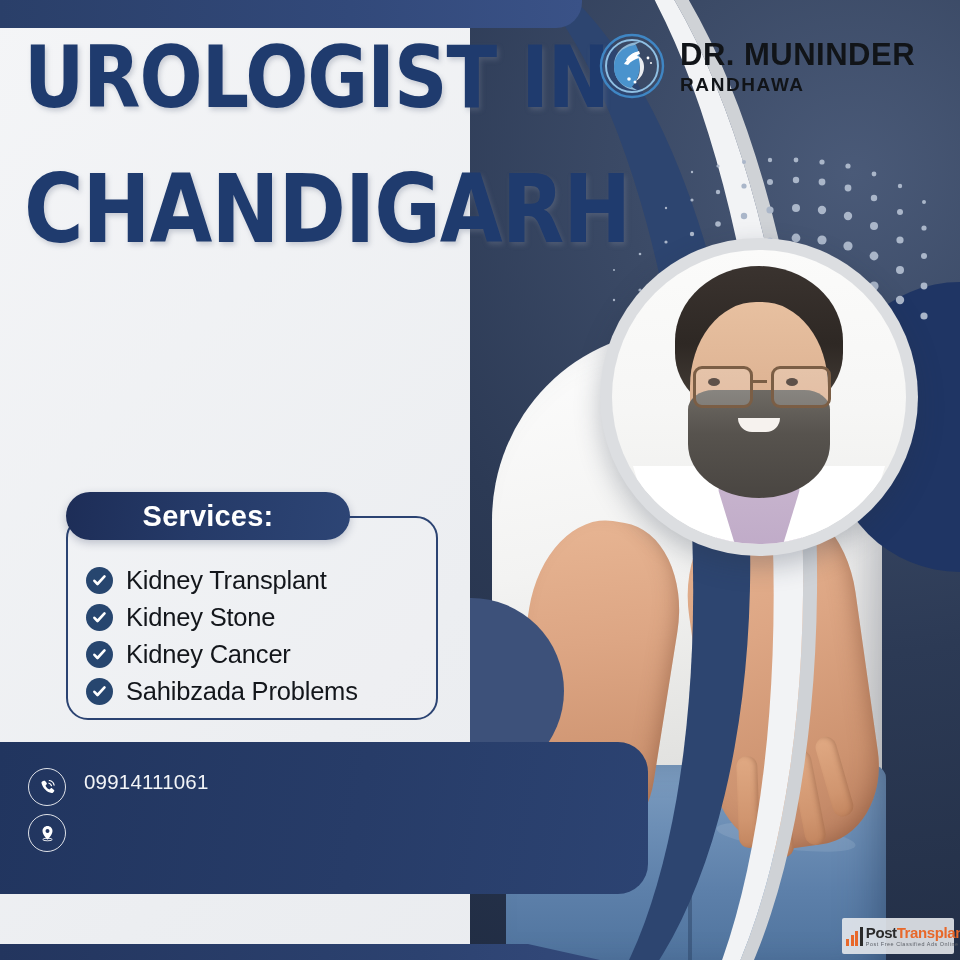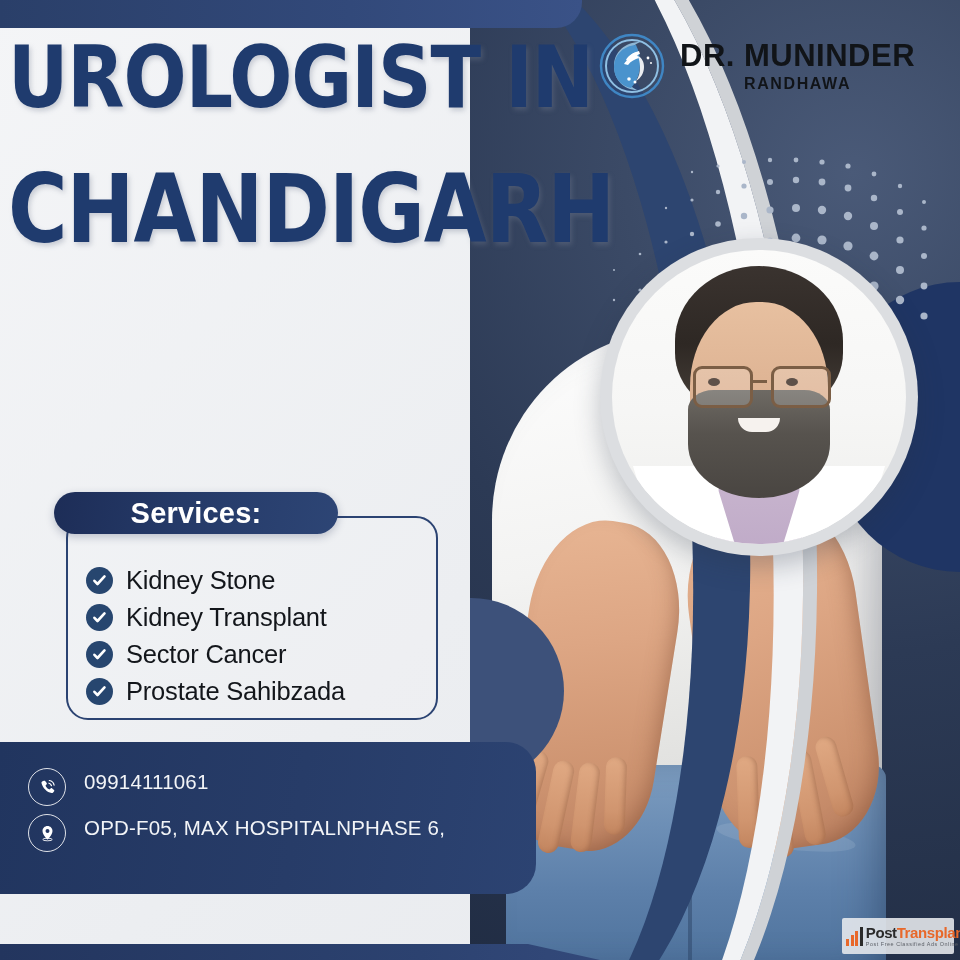--- a/index.html
+++ b/index.html
@@ -151,68 +151,68 @@
     border-radius:0 0 26px 0;
   }
   
   .bottombar{
     position:absolute;left:0;top:944px;width:600px;height:16px;
     background:linear-gradient(90deg,#23355e 0%,#2c4270 70%,#33497a 100%);
     clip-path:polygon(0 0,528px 0,600px 16px,0 16px);
   }
 
   
-  .headline{position:absolute;left:8px;top:38px;width:440px;}
+  .headline{position:absolute;left:24px;top:38px;width:440px;}
   .hl-line{
     font-family:"Liberation Sans Narrow","DejaVu Sans Condensed","Liberation Sans",sans-serif;
     font-weight:bold;color:#1f3b6e;letter-spacing:-1px;
     text-shadow:2px 3px 5px rgba(120,130,150,.35);
     line-height:.92;white-space:nowrap;
   }
   .hl-1{font-size:86px;transform:scaleX(.96);transform-origin:left center;}
   .hl-2{font-size:94px;margin-top:50px;transform:scaleX(.96);transform-origin:left center;}
 
   
   .logo{position:absolute;left:596px;top:30px;display:flex;align-items:center;gap:12px;}
   .logo-mark{width:72px;height:72px;position:relative;flex:0 0 auto;}
-  .logo-text{display:flex;flex-direction:column;align-items:center;line-height:1;}
+  .logo-text{display:flex;flex-direction:column;align-items:flex-start;line-height:1;}
   .logo-name{font-size:31px;font-weight:bold;color:#111418;letter-spacing:.5px;}
-  .logo-sur{font-size:16px;font-weight:bold;color:#111418;letter-spacing:1.6px;margin-top:5px;}
+  .logo-sur{font-size:19px;font-weight:bold;color:#111418;letter-spacing:1.6px;margin-top:5px;}
 
   
   .lede{
     position:absolute;left:12px;top:305px;width:452px;
     font-size:25.5px;line-height:1.37;color:#13161b;font-weight:500;
   }
 
   
   .services-box{
     position:absolute;left:66px;top:516px;width:368px;height:200px;
     border:2.4px solid #2b4372;border-radius:22px;background:rgba(255,255,255,.10);
   }
   .services-pill{
-    position:absolute;left:54px;top:492px;width:284px;height:42px;
+    position:absolute;left:66px;top:492px;width:284px;height:48px;
     border-radius:29px;
     background:linear-gradient(100deg,#1d2d57 0%,#253a68 45%,#2d4575 100%);
     display:flex;align-items:center;justify-content:center;
     box-shadow:0 3px 8px rgba(30,45,80,.25);
   }
   .services-pill span{color:#fff;font-size:29px;font-weight:bold;letter-spacing:.2px;}
   .svc-list{position:absolute;left:86px;top:562px;width:350px;}
   .svc-item{display:flex;align-items:center;gap:13px;height:37px;}
   .svc-check{
     width:27px;height:27px;border-radius:50%;background:#27466f;flex:0 0 auto;
     display:flex;align-items:center;justify-content:center;
   }
   .svc-check svg{display:block;}
   .svc-label{font-size:25.5px;color:#13161b;font-weight:500;letter-spacing:-.2px;}
 
   
   .contact{
-    position:absolute;left:0;top:742px;width:536px;height:152px;
+    position:absolute;left:0;top:742px;width:648px;height:152px;
     background:linear-gradient(100deg,#21355f 0%,#273c68 55%,#2c4372 100%);
     border-radius:0 30px 30px 0;
   }
   .contact-row{position:absolute;display:flex;align-items:flex-start;gap:18px;}
   .row-phone{left:28px;top:26px;}
   .row-addr{left:28px;top:72px;}
   .c-icon{
     width:36px;height:36px;border-radius:50%;border:1.6px solid rgba(255,255,255,.85);
     display:flex;align-items:center;justify-content:center;flex:0 0 auto;
   }
@@ -386,48 +386,48 @@
     <span>Services:</span>
   </div>
   <div class="svc-list">
 
     <div class="svc-item">
       <span class="svc-check">
         <svg width="17" height="17" viewBox="0 0 17 17">
             <path d="M3.4 8.8l3.1 3.2 7-7.6" fill="none" stroke="#fff" stroke-width="2.6" stroke-linecap="round" stroke-linejoin="round"></path>
           </svg>
       </span>
-      <span class="svc-label">Kidney Stone</span>
+      <span class="svc-label">Kidney Transplant</span>
     </div>
 
     <div class="svc-item">
       <span class="svc-check">
         <svg width="17" height="17" viewBox="0 0 17 17">
             <path d="M3.4 8.8l3.1 3.2 7-7.6" fill="none" stroke="#fff" stroke-width="2.6" stroke-linecap="round" stroke-linejoin="round"></path>
           </svg>
       </span>
-      <span class="svc-label">Kidney Transplant</span>
+      <span class="svc-label">Kidney Stone</span>
     </div>
 
     <div class="svc-item">
       <span class="svc-check">
         <svg width="17" height="17" viewBox="0 0 17 17">
             <path d="M3.4 8.8l3.1 3.2 7-7.6" fill="none" stroke="#fff" stroke-width="2.6" stroke-linecap="round" stroke-linejoin="round"></path>
           </svg>
       </span>
-      <span class="svc-label">Sector Cancer</span>
+      <span class="svc-label">Kidney Cancer</span>
     </div>
 
     <div class="svc-item">
       <span class="svc-check">
         <svg width="17" height="17" viewBox="0 0 17 17">
             <path d="M3.4 8.8l3.1 3.2 7-7.6" fill="none" stroke="#fff" stroke-width="2.6" stroke-linecap="round" stroke-linejoin="round"></path>
           </svg>
       </span>
-      <span class="svc-label">Prostate Sahibzada</span>
+      <span class="svc-label">Sahibzada Problems</span>
     </div>
 
   </div>
 
   <div class="contact">
 
     <div class="contact-row row-phone">
       <span class="c-icon">
         <svg width="19" height="19" viewBox="0 0 24 24" fill="#fff">
           <path d="M7.4 3.6c.5-.4 1.2-.3 1.6.2l2 2.6c.3.4.3 1 0 1.4l-1.2 1.3c-.2.3-.3.7-.1 1 .9 1.8 2.4 3.3 4.2 4.2.3.2.7.1 1-.1l1.3-1.2c.4-.3 1-.4 1.4 0l2.6 2c.5.4.6 1.1.2 1.6l-1.3 1.6c-.5.6-1.3.9-2 .7C11.6 18.3 5.7 12.4 4.4 6.3c-.2-.8.1-1.6.7-2z"></path>
@@ -439,21 +439,21 @@
     </div>
 
     <div class="contact-row row-addr">
       <span class="c-icon">
         <svg width="19" height="19" viewBox="0 0 24 24" fill="#fff">
           <path d="M12 2.6c-3.5 0-6.3 2.8-6.3 6.3 0 4.7 6.3 11 6.3 11s6.3-6.3 6.3-11c0-3.5-2.8-6.3-6.3-6.3zm0 8.7a2.5 2.5 0 1 1 0-5 2.5 2.5 0 0 1 0 5z"></path>
           <ellipse cx="12" cy="19.6" rx="6" ry="1.6" fill="none" stroke="#fff" stroke-width="1.2" opacity=".9"></ellipse>
         </svg>
       </span>
       <span class="c-text">
-        <span>OPD-F05, MAX HOSPITALNPHASE 6,</span><br>
+        <br>
         <br>
       </span>
     </div>
 
   </div>
 
   <div class="watermark">
     <span class="wm-bars">
       <i style="height:7px"></i>
         <i style="height:11px"></i>

